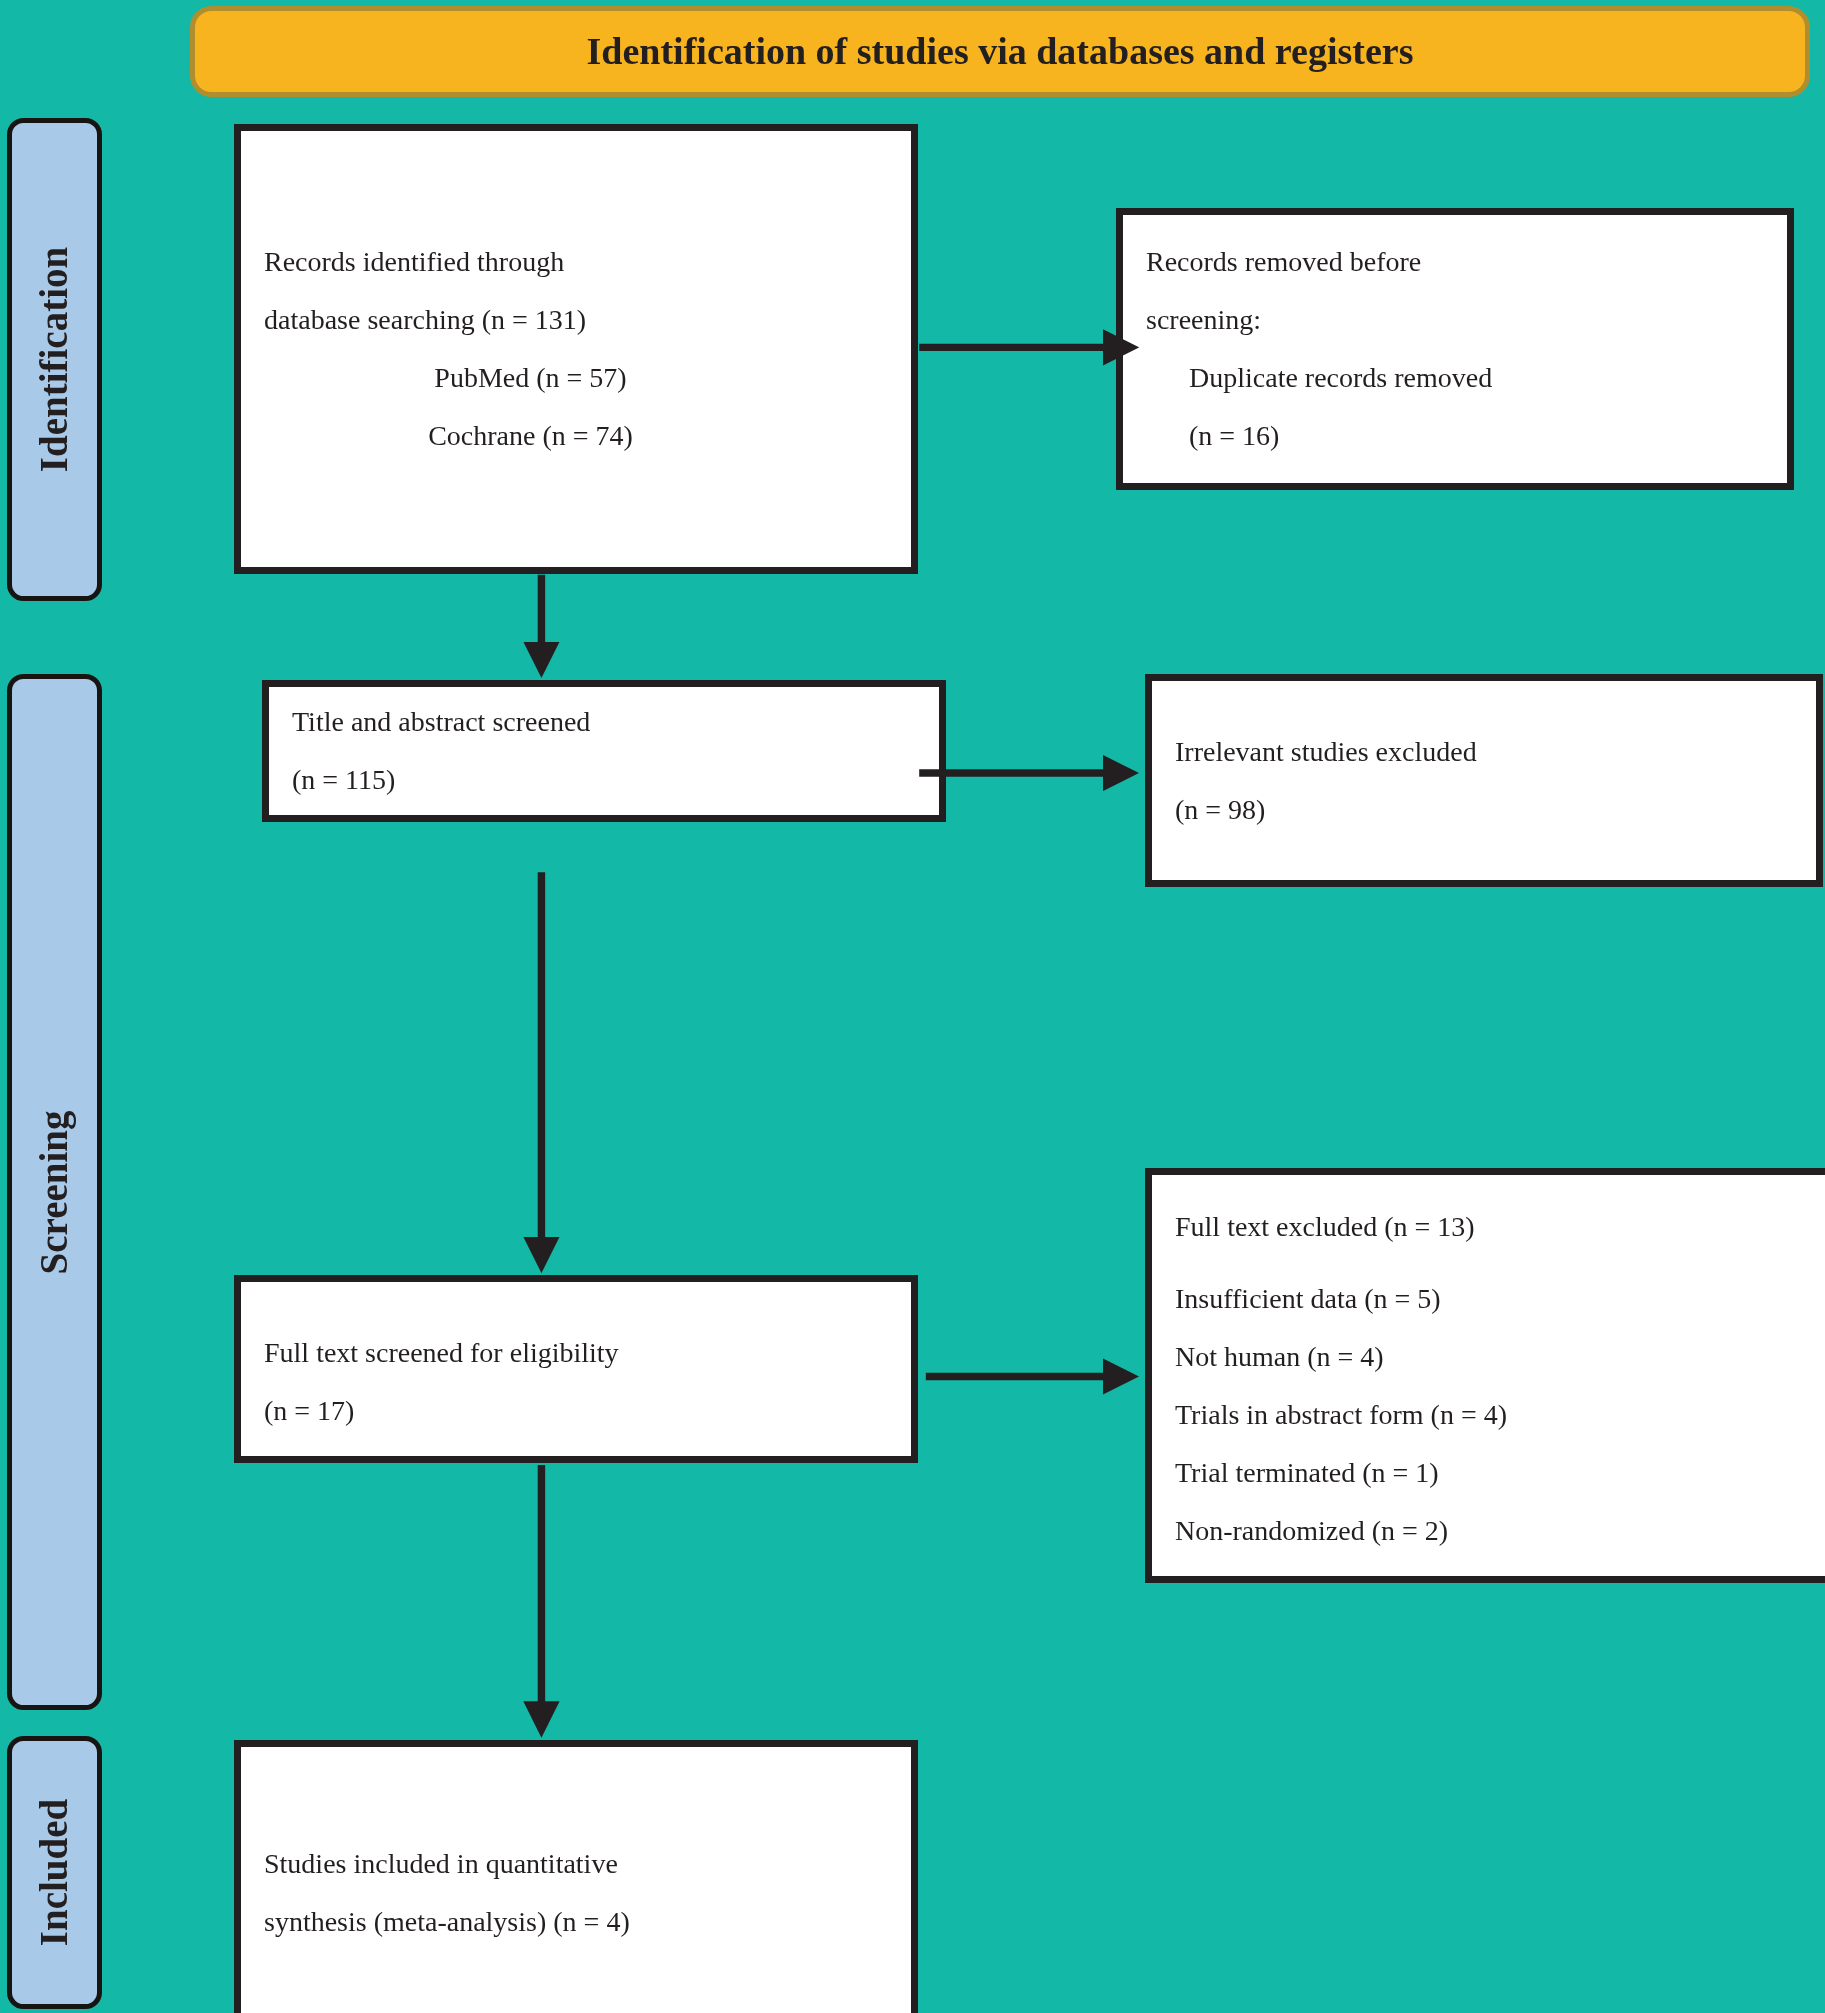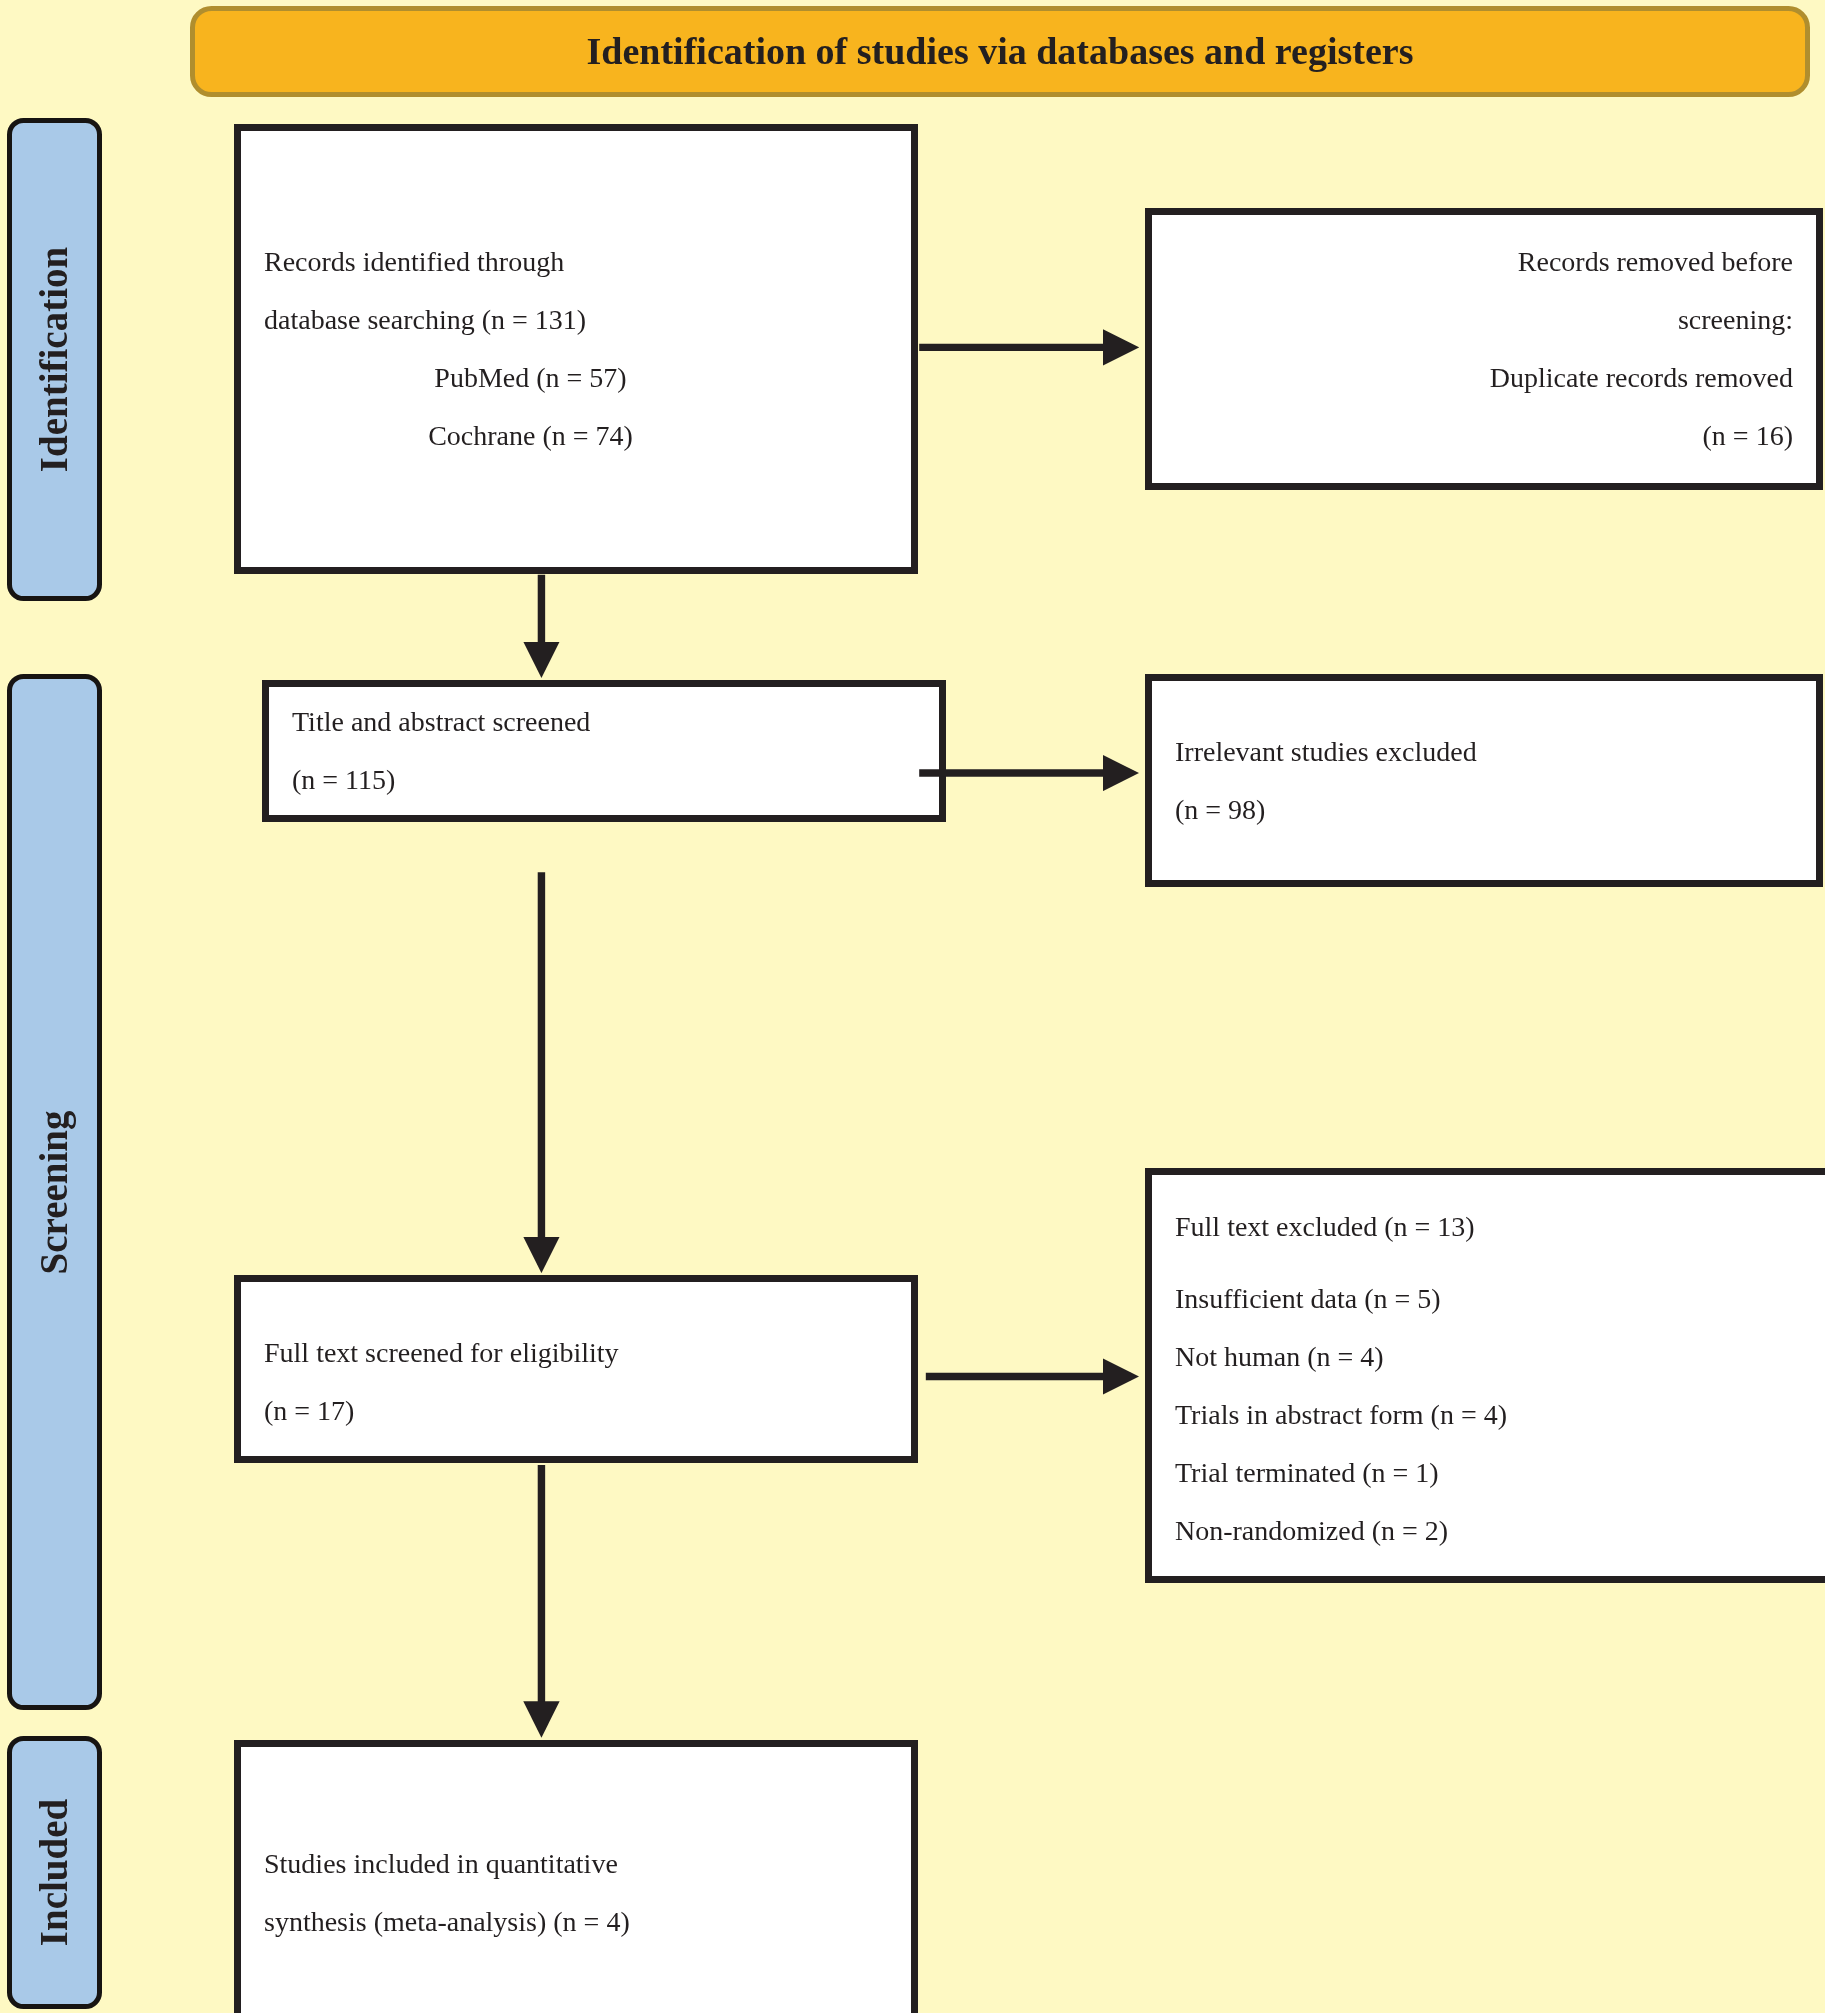--- a/index.html
+++ b/index.html
@@ -1,19 +1,19 @@
 <!DOCTYPE html>
 <html style="--banner-fill: #F8B41E; --banner-border: #B08E2E; --stage-fill: #A9C9E8;font-size:13.2px"><head>
 <meta charset="utf-8">
 <style>
   html,body{margin:0;padding:0;background:#ffffff;}
   #canvas{
     position:relative;
     width:1826px;height:2014px;
-    background:#fef9c3;
+    background:#14b8a6;
     font-family:"Liberation Serif", serif;
     color:#231f20;
   }
   
   .banner{
     position:absolute;left:190px;top:5.8px;width:1620px;height:91px;
     background:var(--banner-fill,#F8B41E);
     border:5px solid var(--banner-border,#B08E2E);
     border-radius:21.5px;
     box-sizing:border-box;
@@ -43,21 +43,21 @@
     background:#ffffff;
     border:7.4px solid #231f20;
     box-sizing:border-box;
     display:flex;flex-direction:column;justify-content:center;
     font-size:28px;line-height:58px;
     padding:16.5px 23px;
   }
   .fbox .sub{text-align:center;padding-right:91px;}
   .fbox .ind{padding-left:43px;}
   #box-records-identified{left:234px;top:124px;width:684px;height:450px;}
-  #box-records-removed{left:1145px;top:208px;width:678px;height:282px;align-items:flex-end;}
+  #box-records-removed{left:1116px;top:208px;width:678px;height:282px;}
   #box-title-abstract{left:234px;top:680px;width:684px;height:142px;margin-left:28px;}
   #box-irrelevant-excluded{left:1145px;top:674px;width:678px;height:213px;}
   #box-fulltext-screened{left:234px;top:1275px;width:684px;height:188px;justify-content:flex-end;}
   #box-fulltext-excluded{left:1145px;top:1168px;width:734px;height:415px;justify-content:flex-start;padding-top:23px;}
   #box-included-quant{left:234px;top:1740px;width:684px;height:306px;}
   .spacer{height:53px;}
   
   #arrows{position:absolute;left:0;top:0;width:1826px;height:2014px;pointer-events:none;}
 </style>
 </head>

